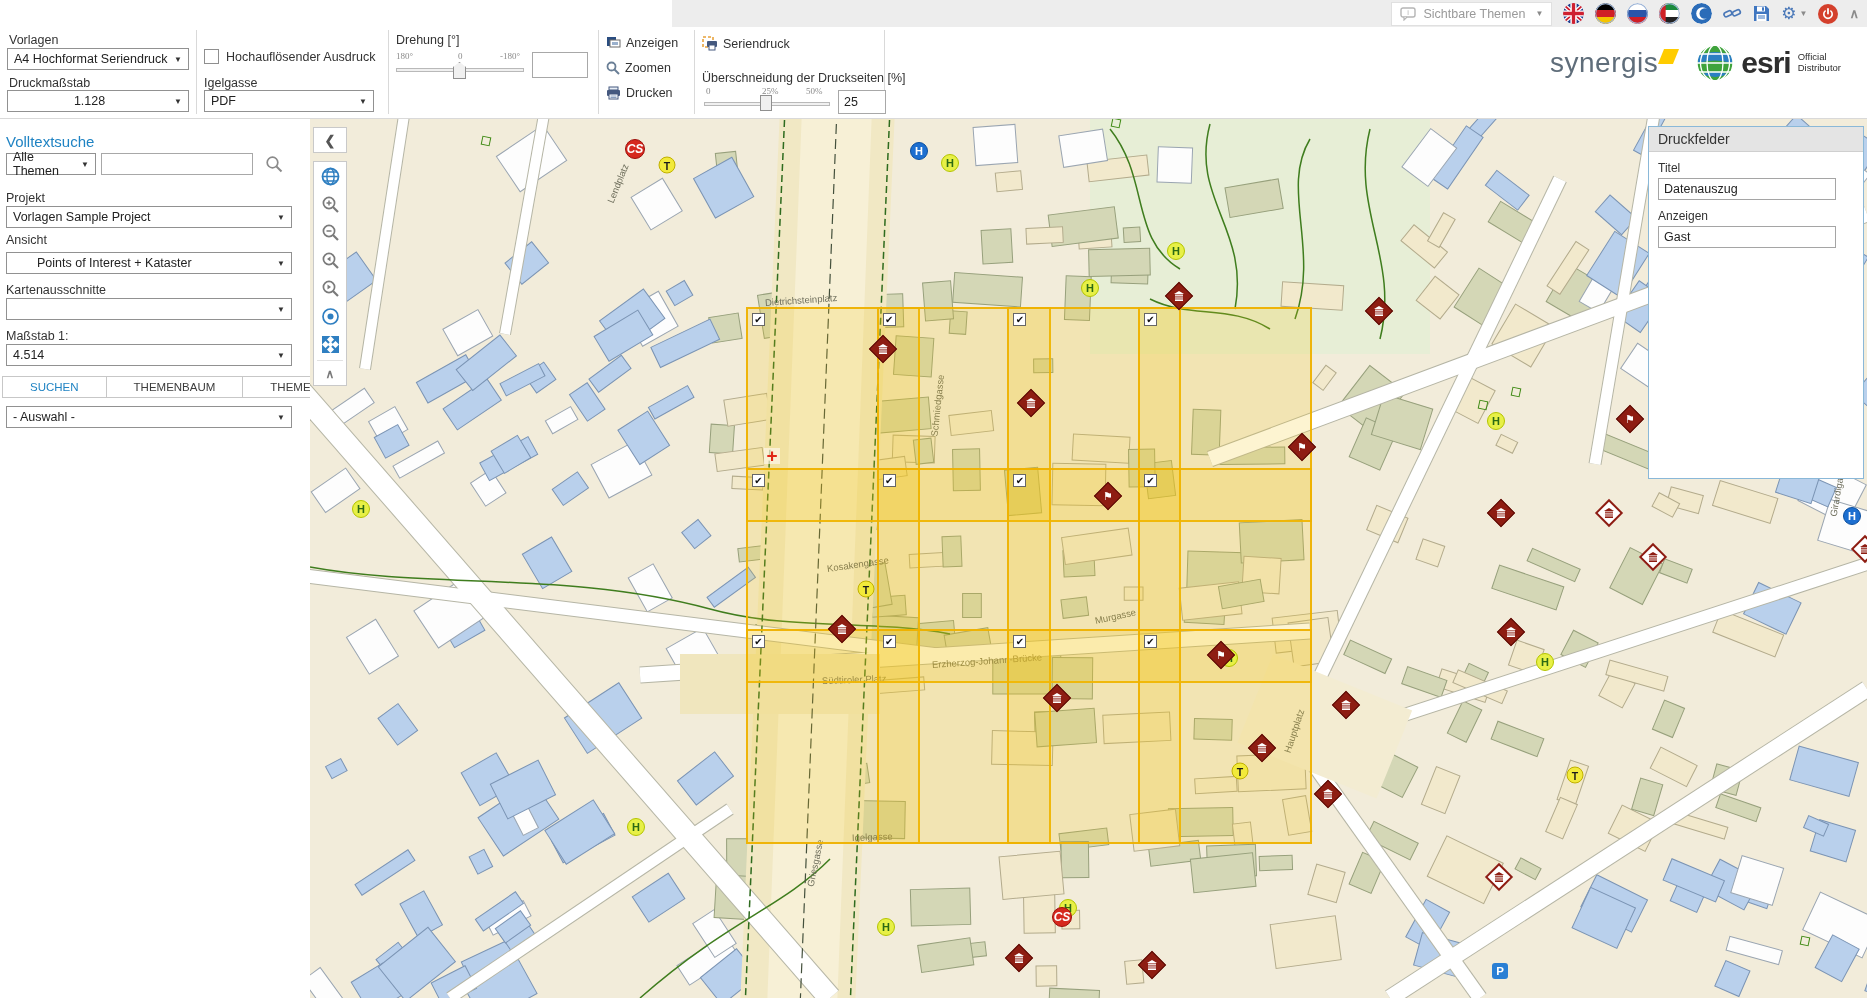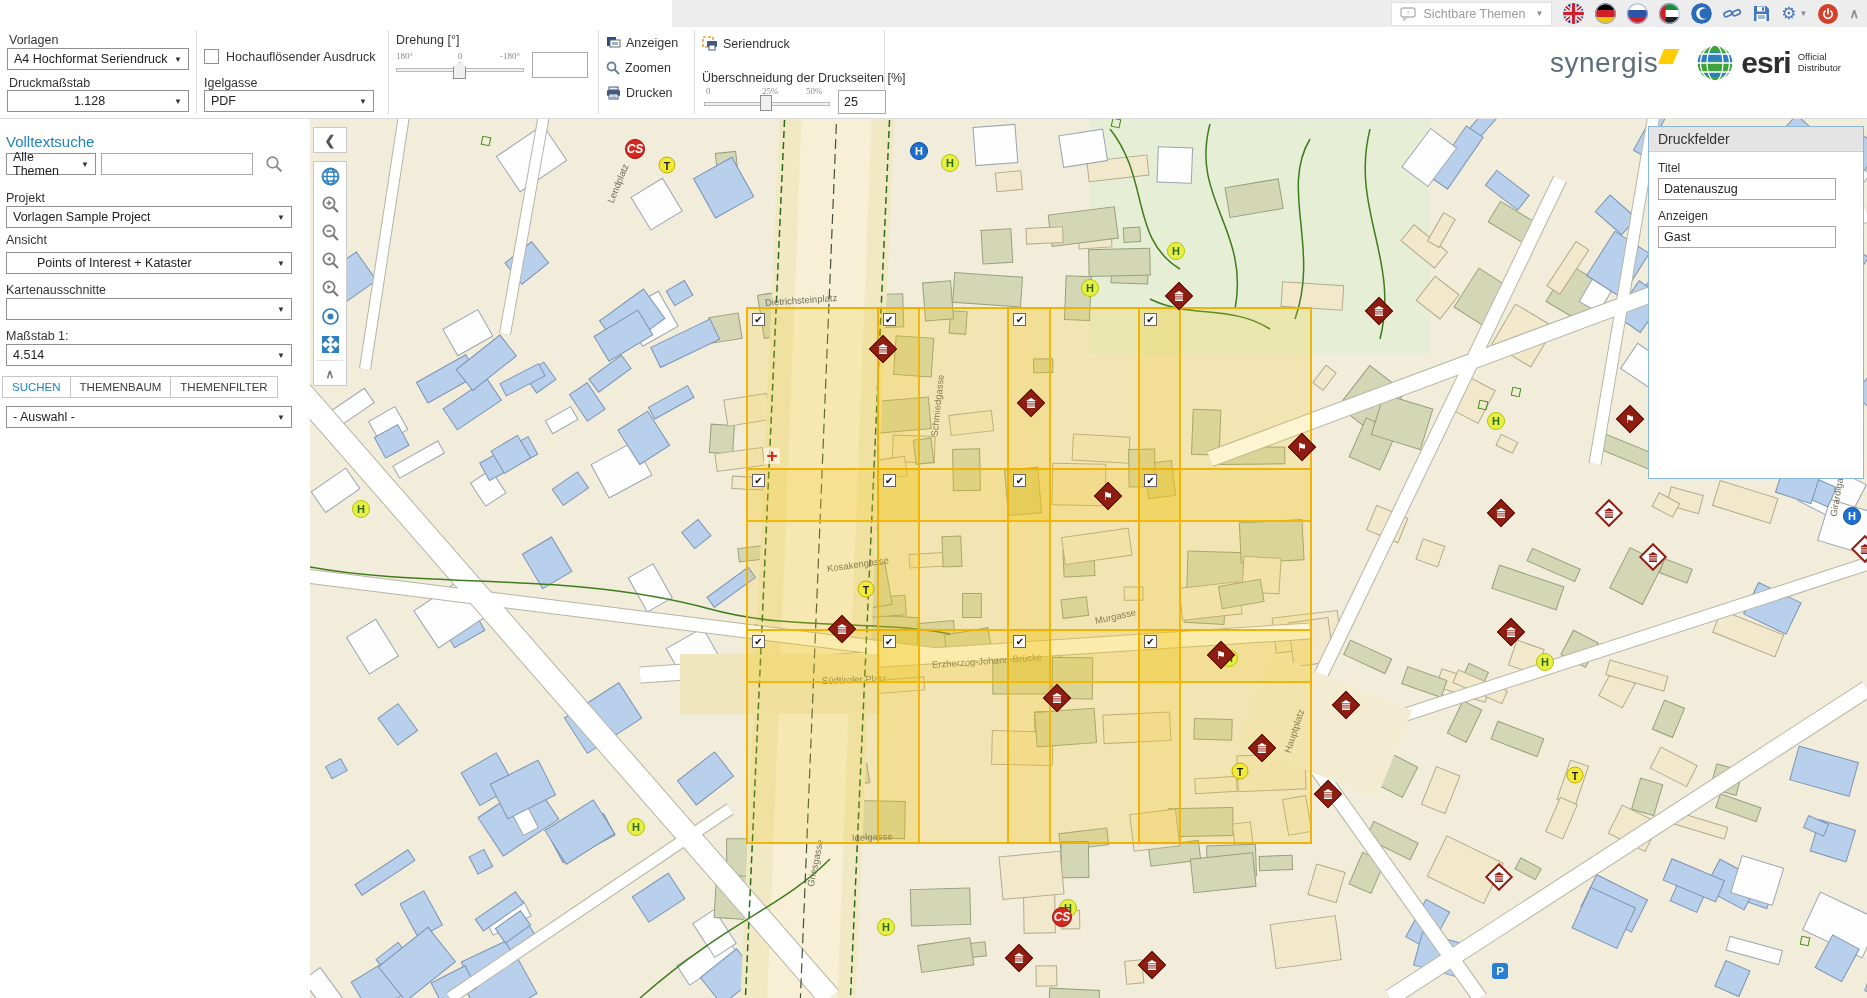--- a/index.html
+++ b/index.html
@@ -54,21 +54,21 @@
   #esri-logo { display:flex; align-items:center; gap:7px; }
   #esri-text { font-size:30px; font-weight:bold; color:#2e2e2e; letter-spacing:-1px; }
   #esri-sub { font-size:9.5px; color:#2e2e2e; line-height:1.15; }
 
   
   #sidebar { position:absolute; left:0; top:119px; width:310px; height:879px; background:#fff; }
   #volltext-link { position:absolute; left:6px; top:14px; font-size:15px; color:#1f83c3; cursor:pointer; }
   .side-label { position:absolute; font-size:12.5px; color:#333;text-align:right; }
   #side-tabs { position:absolute; left:2px; top:257px; display:flex; }
   .side-tab { height:22px; border:1px solid #c7c7c7; background:#fff; font-size:11.5px; color:#3c3c3c;
-              display:flex; align-items:center; padding:0 9px; margin-right:-1px; cursor:pointer; }
+              display:flex; align-items:center; padding:0 27px; margin-right:-1px; cursor:pointer; }
   .side-tab.active { color:#1f83c3; }
 
   
   #map { position:absolute; left:310px; top:119px; width:1557px; height:879px; overflow:hidden;
          background:#f2ecda; cursor:grab; }
   #basemap { position:absolute; left:0; top:0; }
   .slabel { position:absolute; font-size:9.5px; color:#6e6e5c; white-space:nowrap;
             transform-origin:left center; pointer-events:none; }
   .gpage { position:absolute; background:rgba(244,198,27,0.20); border:2.5px solid rgba(238,177,0,0.95); }
   .gcb { position:absolute; width:13px; height:13px; background:#fff; border:1px solid #666;

